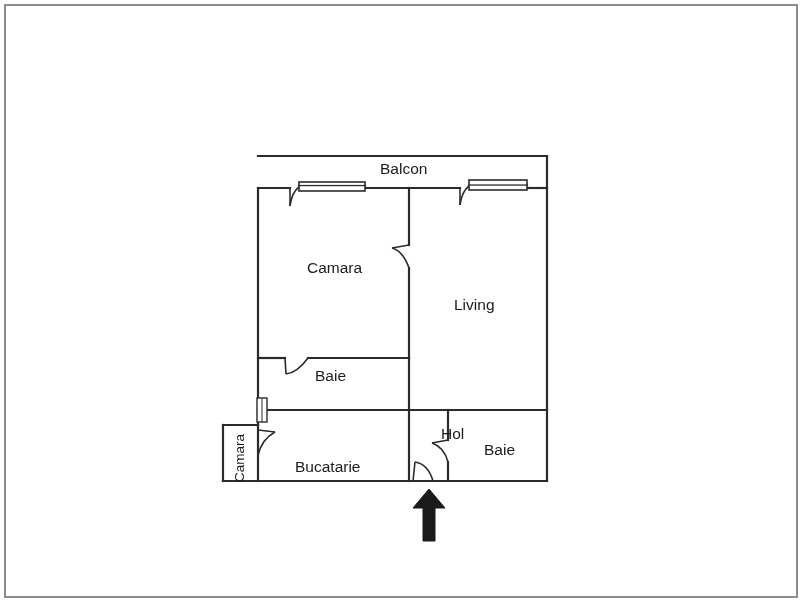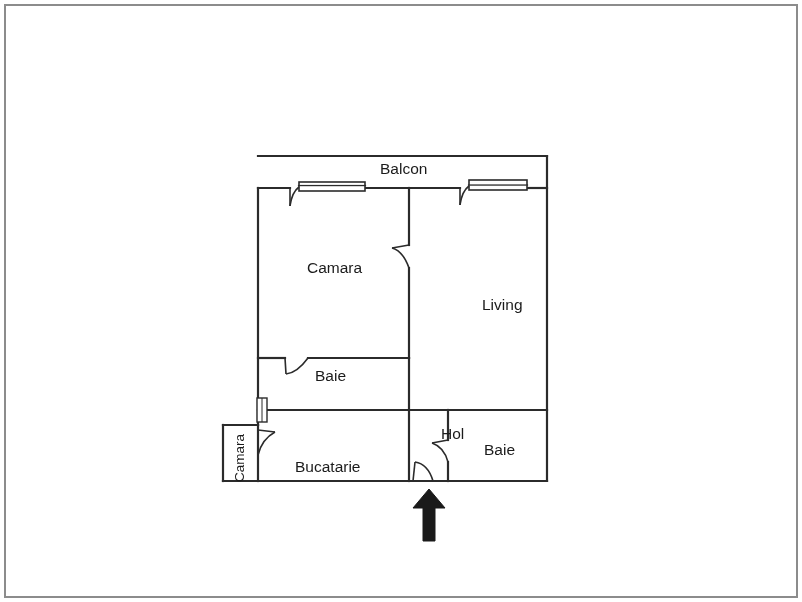--- a/index.html
+++ b/index.html
@@ -60,21 +60,21 @@
     white-space: nowrap;
   }
   .room-label.vertical {
     writing-mode: vertical-rl;
     transform: rotate(180deg);
     transform-origin: center;
     font-size: 13.5px;
   }
   .lbl-balcon { left: 380px; top: 160px; }
   .lbl-camera { left: 307px; top: 259px; }
-  .lbl-living { left: 454px; top: 296px; margin-left: 28px; }
+  .lbl-living { left: 454px; top: 296px; }
   .lbl-baie1  { left: 315px; top: 367px; }
   .lbl-bucatarie { left: 295px; top: 430px; margin-top: 28px; }
   .lbl-hol    { left: 413px; top: 425px; margin-left: 28px; }
   .lbl-baie2  { left: 484px; top: 441px; }
   .lbl-camara { left: 232px; top: 424px; height: 58px; }
 </style>
 </head>
 <body>
 
 <div id="page">

